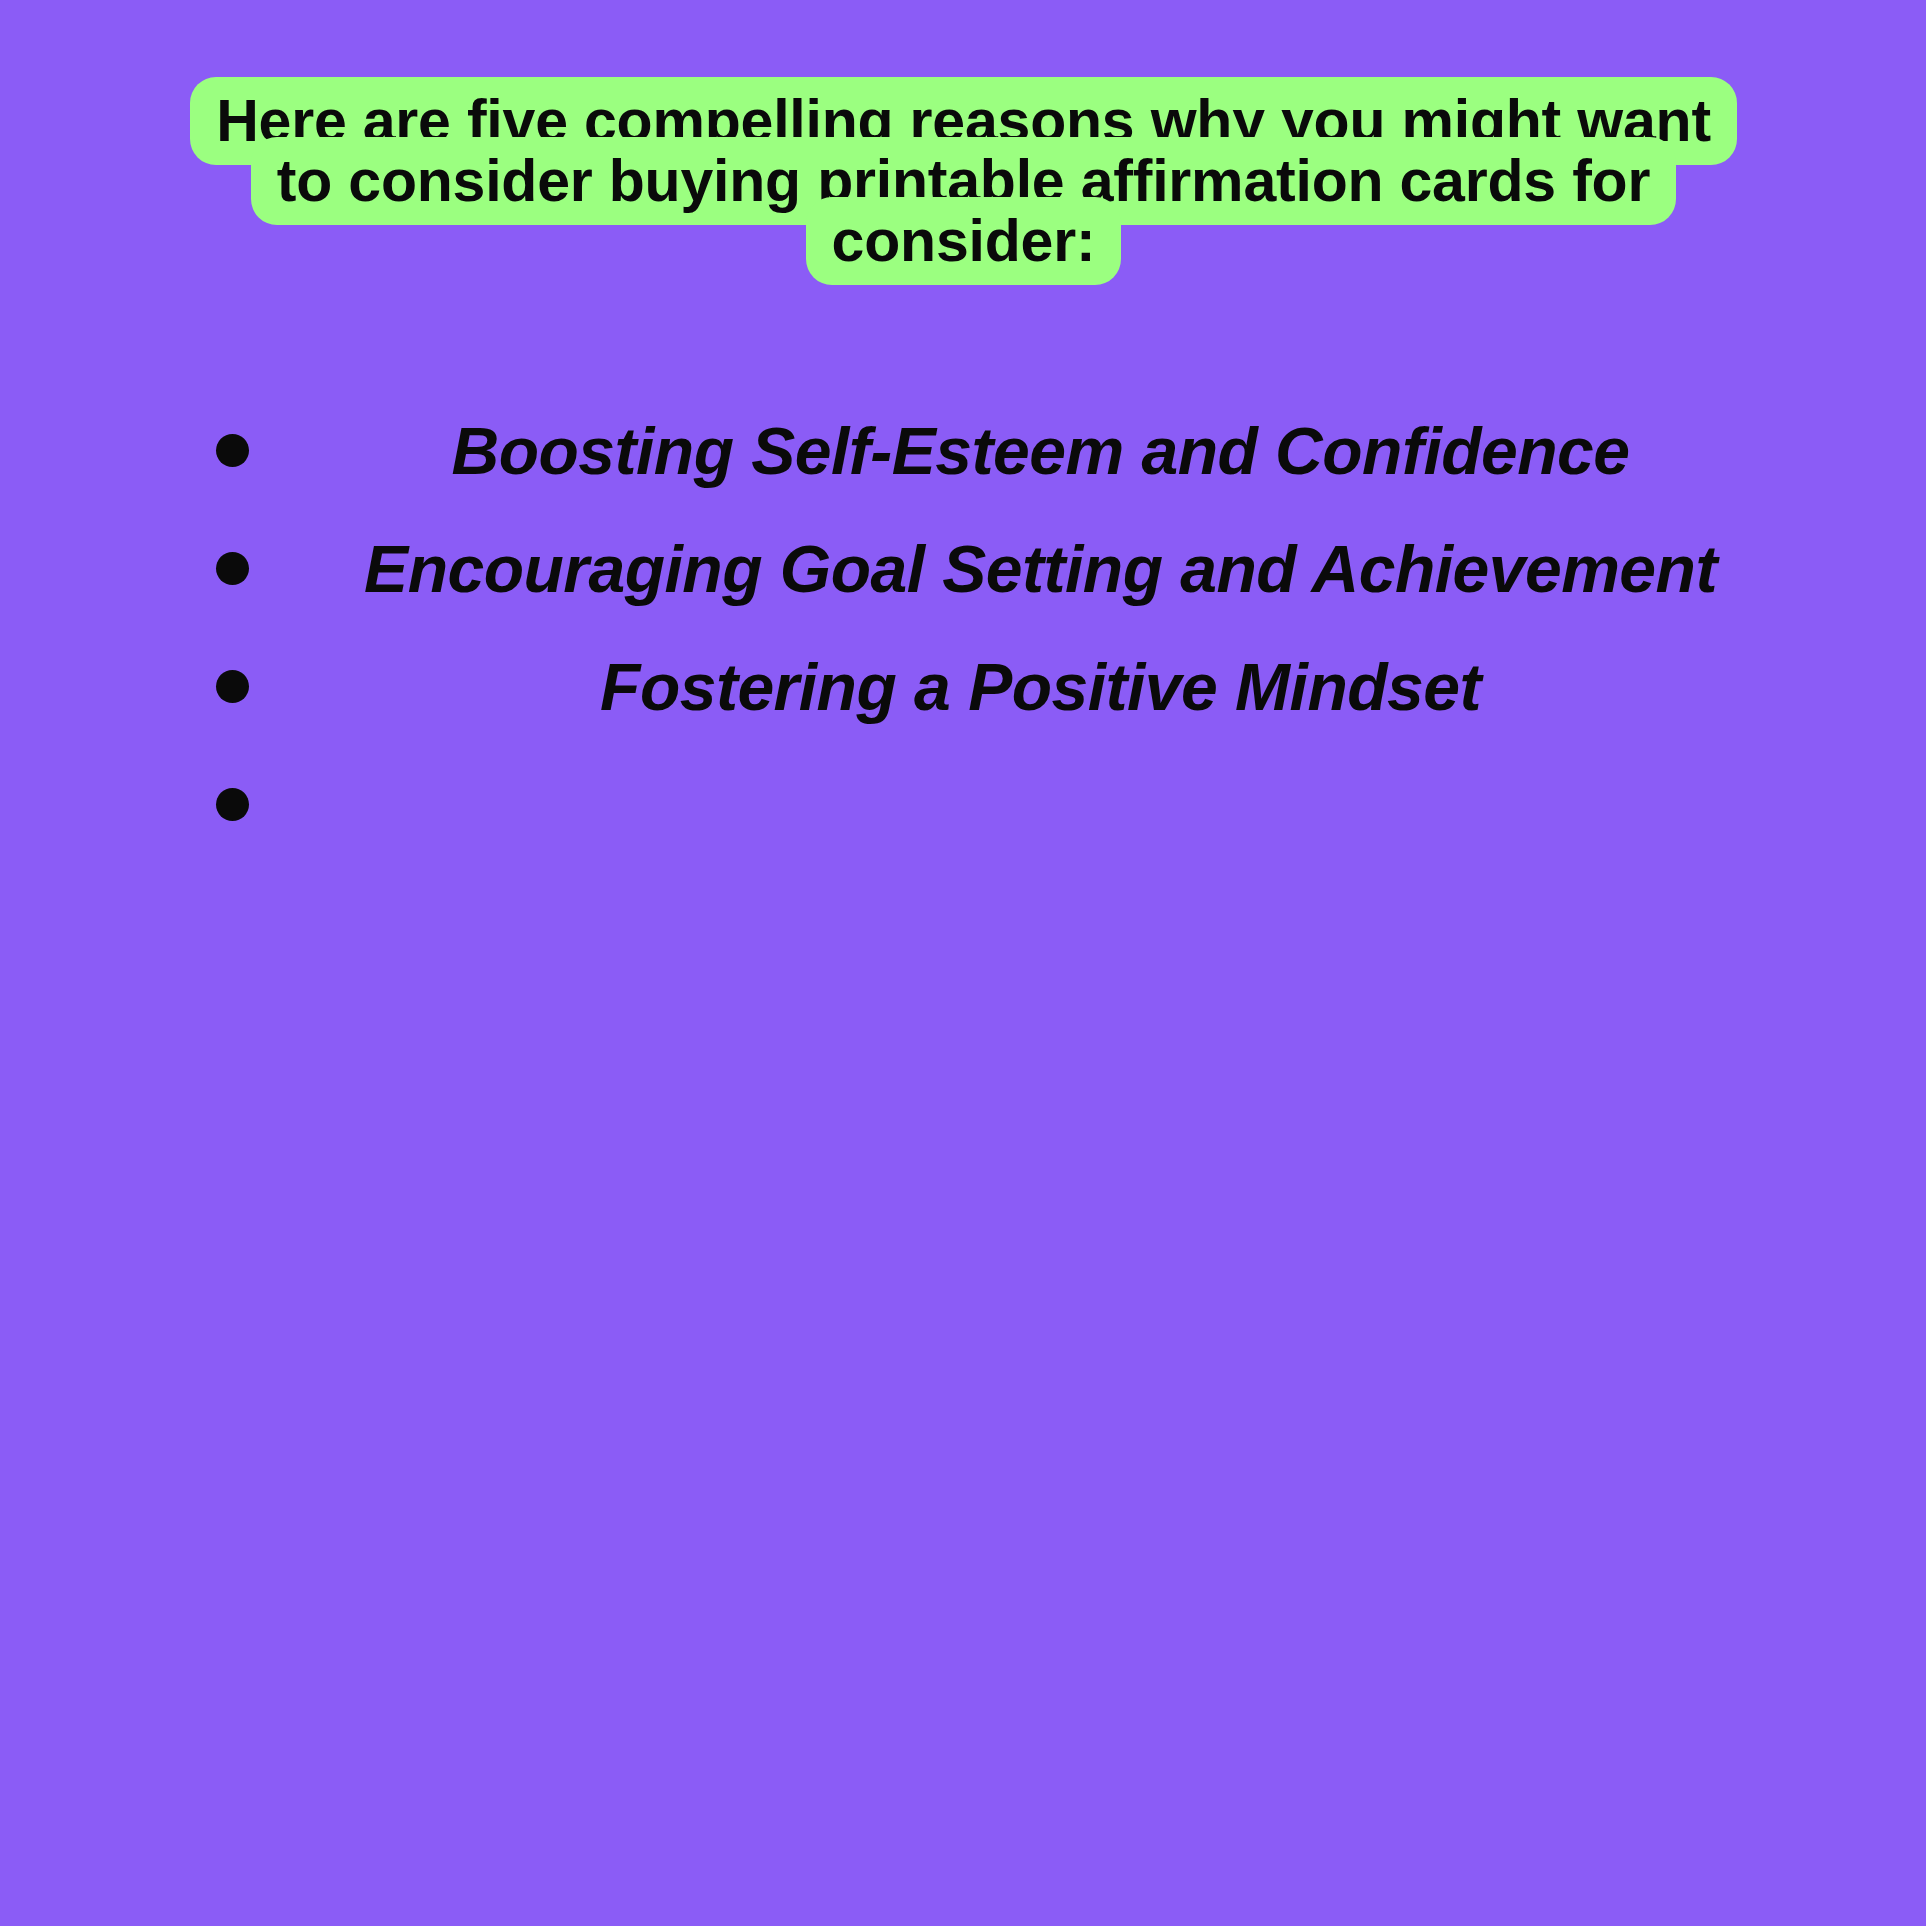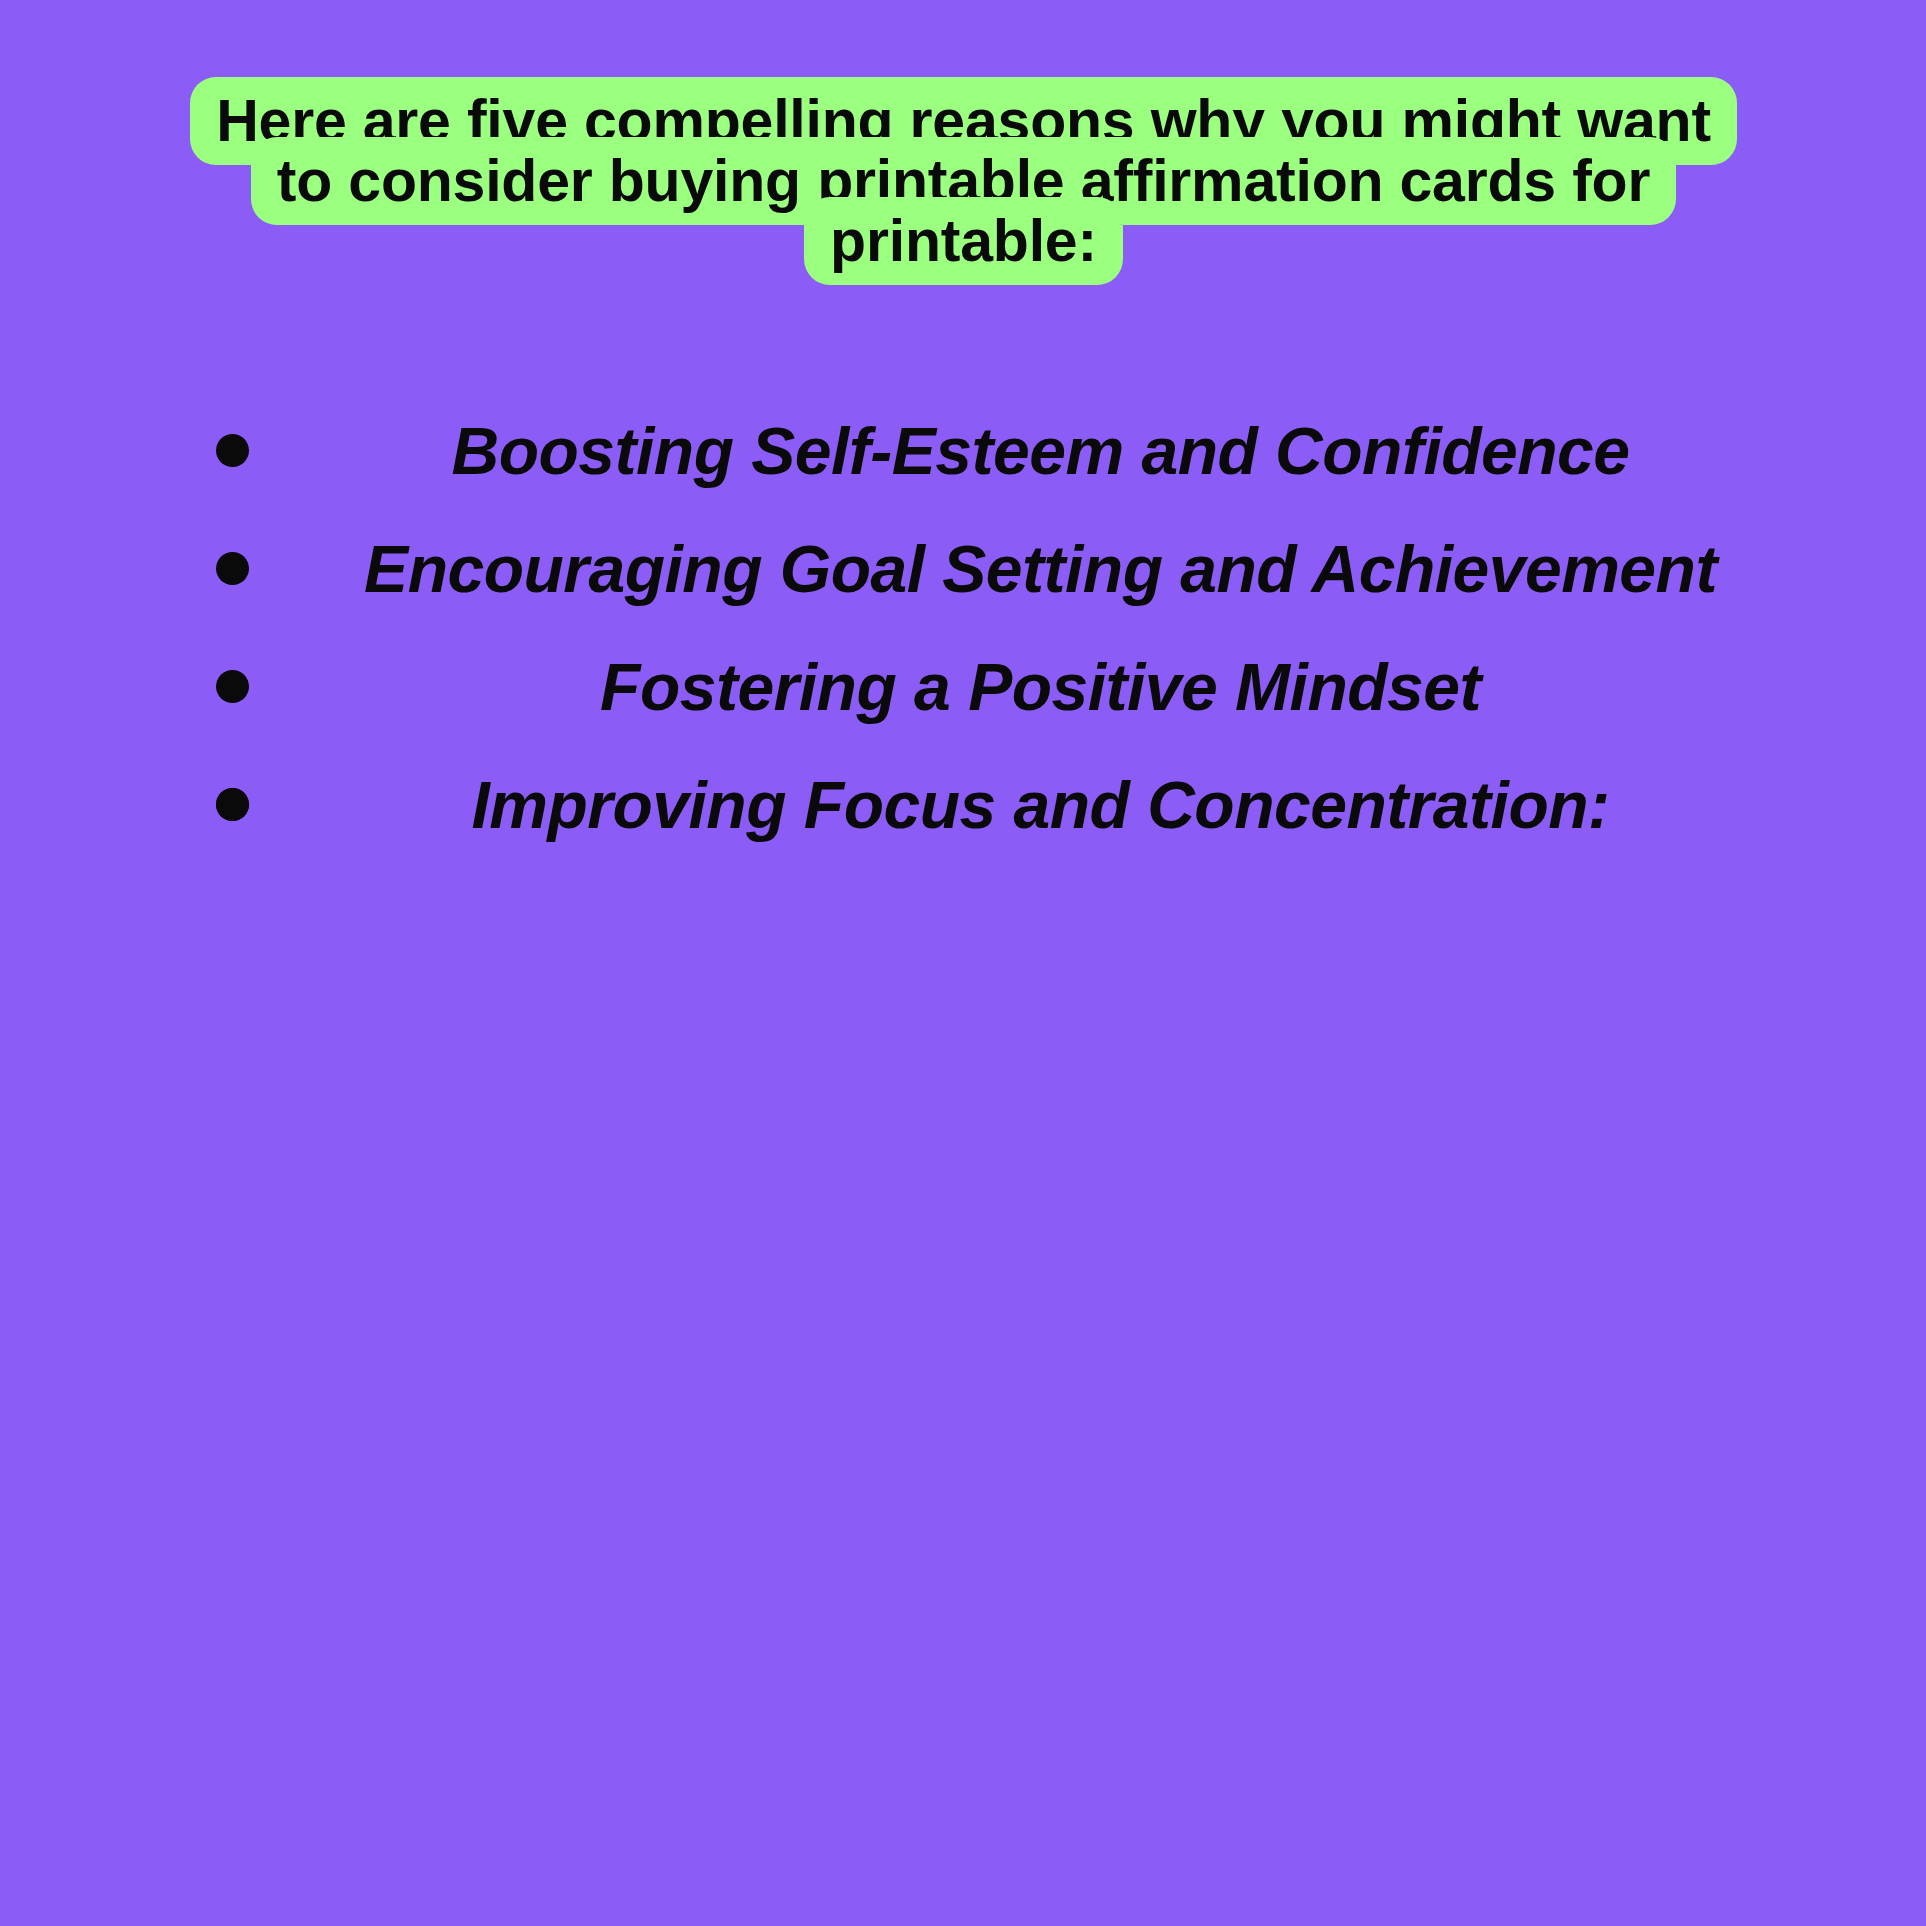--- a/index.html
+++ b/index.html
@@ -100,39 +100,35 @@
   }
 </style>
 </head>
 <body>
 
 <div id="canvas">
 
   <div class="heading-block">
     <span class="heading-line hl-row"><span class="hl">Here are five compelling reasons why you might want</span></span>
     <span class="heading-line hl-row"><span class="hl">to consider buying printable affirmation cards for</span></span>
-    <span class="heading-line hl-row"><span class="hl">printable:</span></span>
+    <span class="heading-line hl-row"><span class="hl">consider:</span></span>
   </div>
 
   <ul class="bullet-list">
     <li class="bullet-item">
       <span class="bullet-dot"></span>
       <span class="bullet-text">Boosting Self-Esteem and Confidence</span>
     </li>
     <li class="bullet-item">
       <span class="bullet-dot"></span>
       <span class="bullet-text">Encouraging Goal Setting and Achievement</span>
     </li>
     <li class="bullet-item">
       <span class="bullet-dot"></span>
       <span class="bullet-text">Fostering a Positive Mindset</span>
     </li>
     <li class="bullet-item">
       <span class="bullet-dot"></span>
     </li>
-    <li class="bullet-item">
-      <span class="bullet-dot"></span>
-      <span class="bullet-text">Improving Focus and Concentration:</span>
-    </li>
   </ul>
 
 </div>
 
 
 </body></html>

